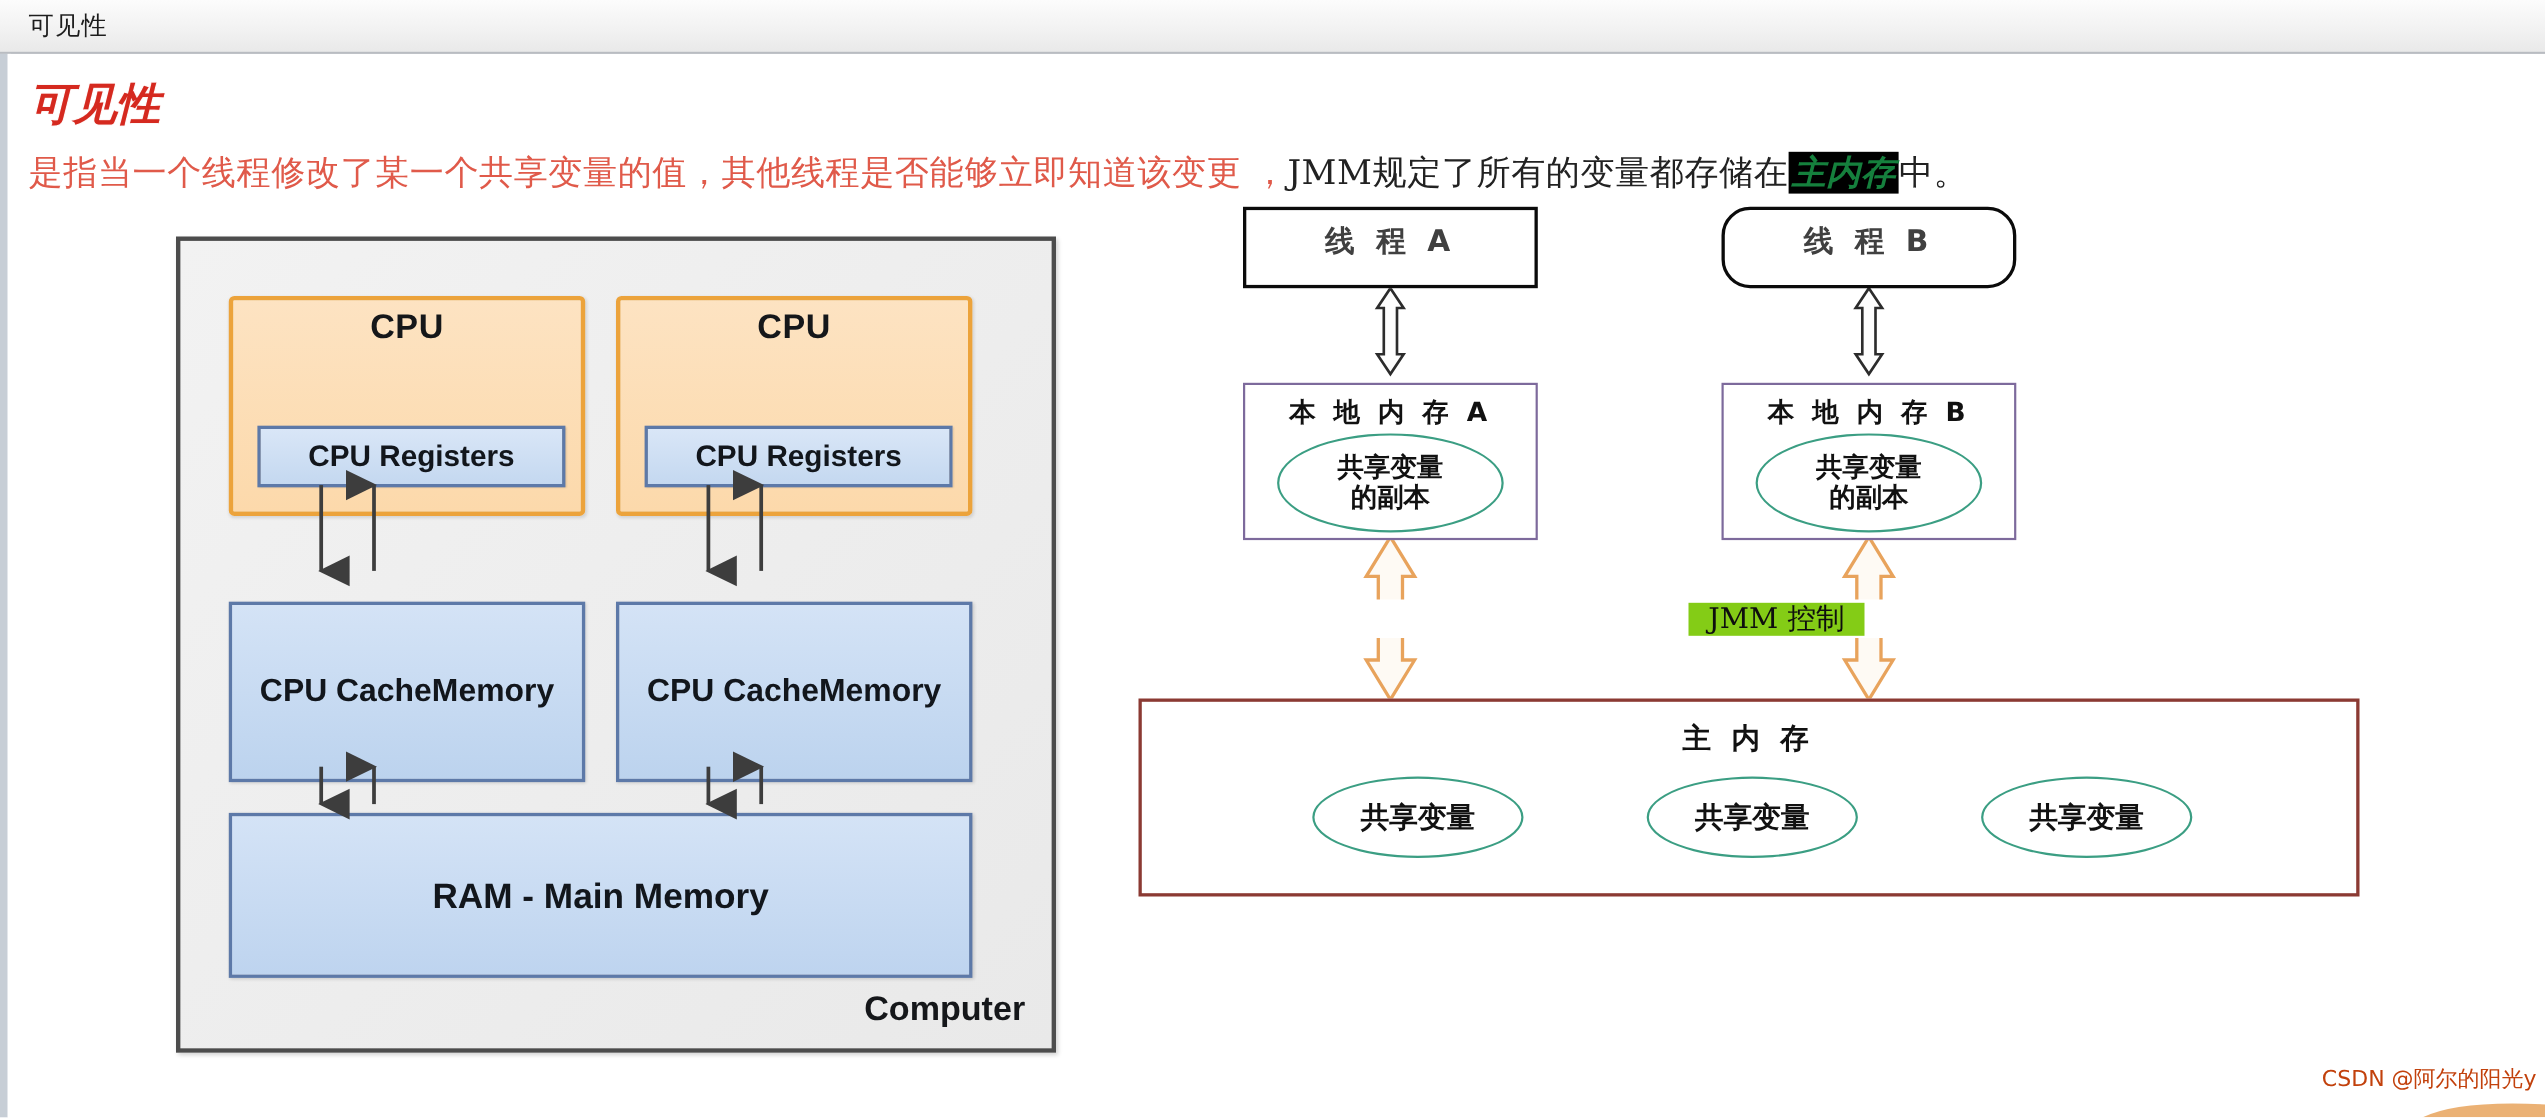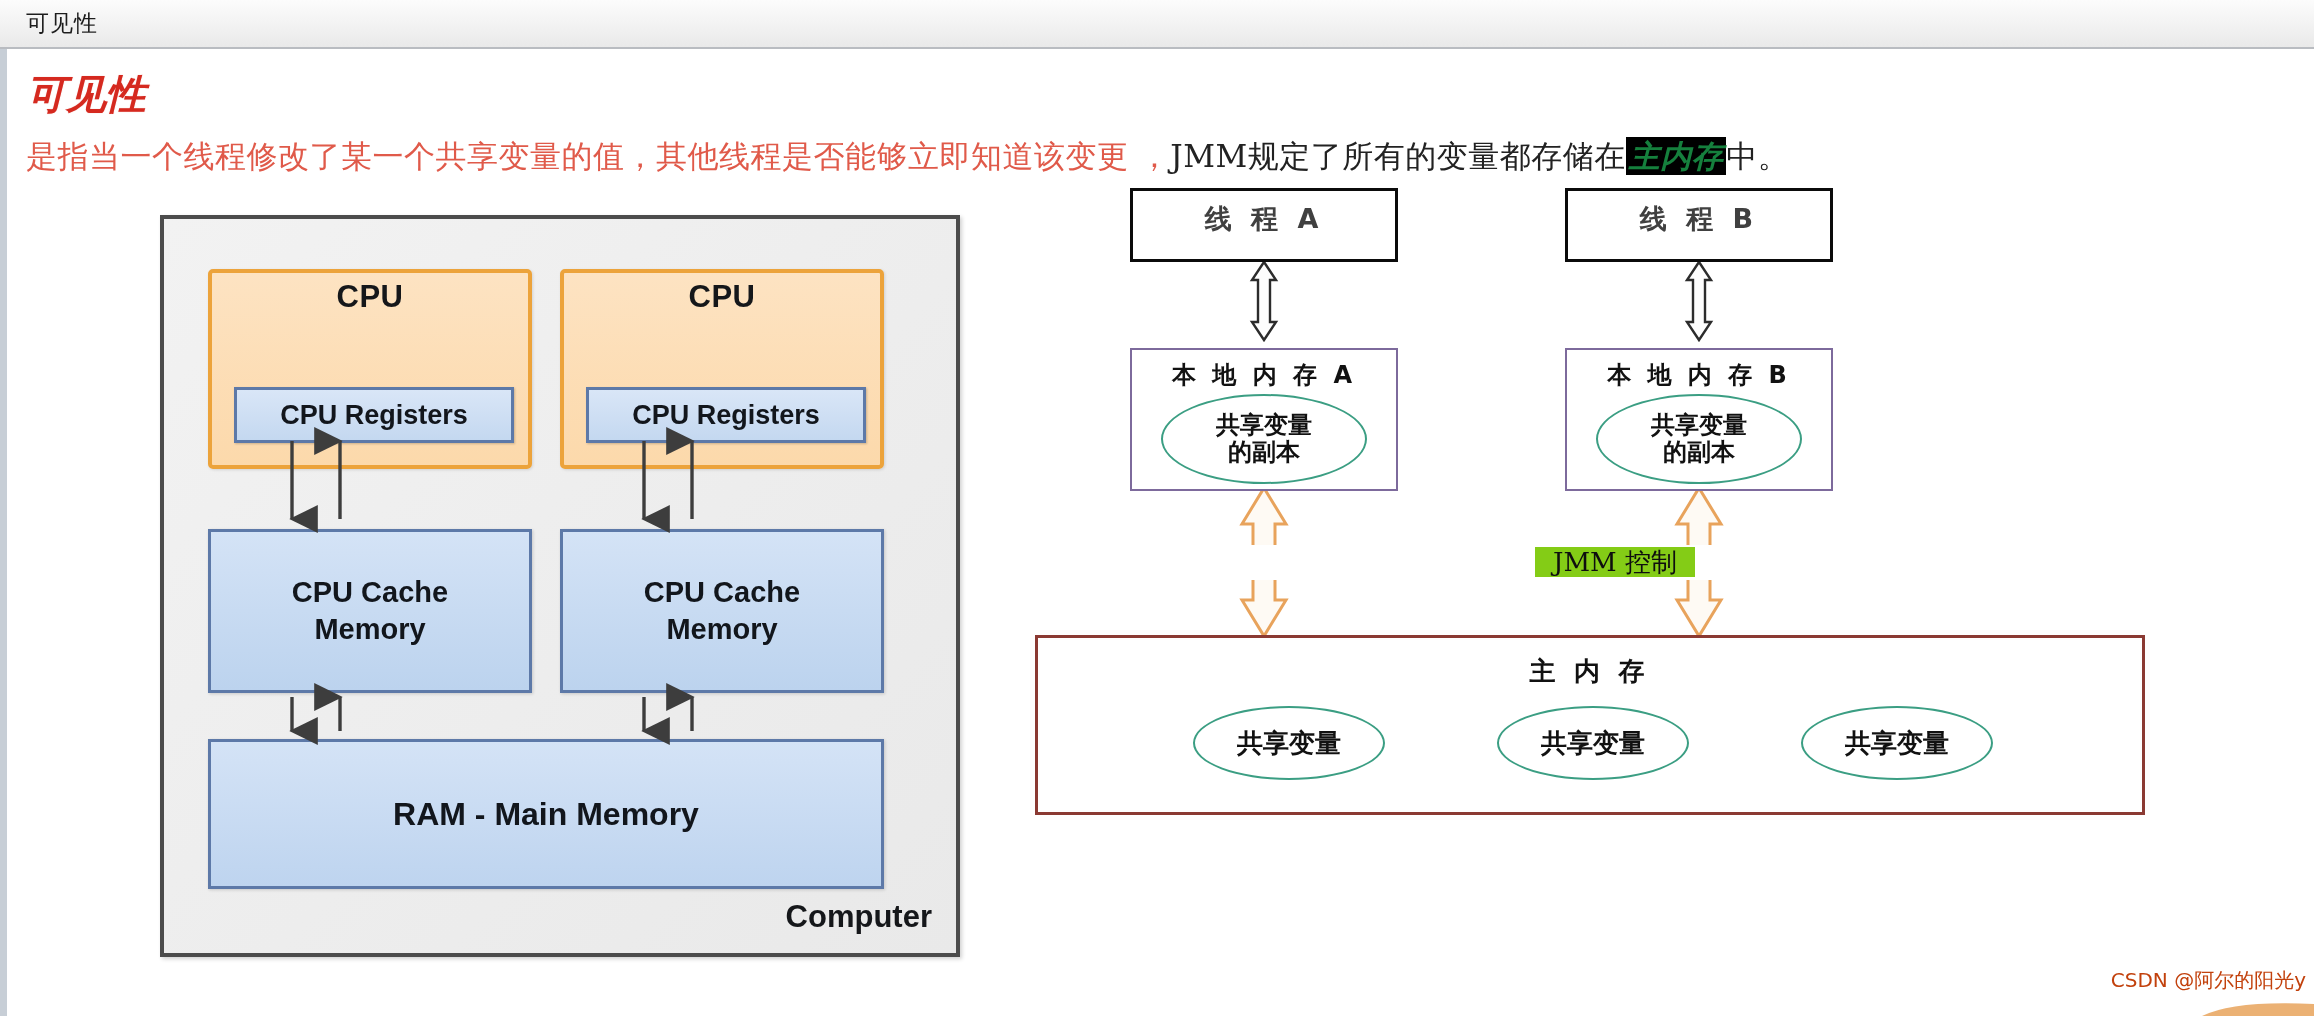--- a/index.html
+++ b/index.html
@@ -78,23 +78,24 @@
     background:linear-gradient(to bottom,#d9e6f7 0%,#c4d8f0 100%);
     border:3px solid #5d79a8;
     display:flex; align-items:center; justify-content:center;
     font-size:27px; font-weight:bold; color:#12161c;
     box-shadow:1px 1px 2px rgba(0,0,0,.2);
   }
   .cache-box{
     position:absolute; width:324px; height:164px;
     background:linear-gradient(to bottom,#d4e3f6 0%,#bcd3ee 100%);
     border:3px solid #5d79a8;
-    display:flex; flex-direction:column; align-items:center; justify-content:center;
+    display:flex; flex-direction:row; align-items:center; justify-content:center;
     font-size:29px; font-weight:bold; color:#12161c; line-height:1.28;
     box-shadow:1px 1px 3px rgba(0,0,0,.16);
+    margin-top:18px;
   }
   .cache-box.a{ left:44px; top:310px; }
   .cache-box.b{ left:396px; top:310px; }
   .ram-box{
     position:absolute; left:44px; top:520px; width:676px; height:150px;
     background:linear-gradient(to bottom,#d4e3f6 0%,#bed4ef 100%);
     border:3px solid #5d79a8;
     display:flex; align-items:center; justify-content:center;
     font-size:32px; font-weight:bold; color:#12161c;
     box-shadow:1px 1px 3px rgba(0,0,0,.16);
@@ -110,21 +111,21 @@
   .jmm-svg{ position:absolute; left:0; top:0; width:1254px; height:816px; }
   .thread-box{
     position:absolute; width:268px; height:74px;
     border:3px solid #0b0b0b; background:#fff;
     display:flex; align-items:flex-start; justify-content:center;
     padding-top:10px;
     font-family:"DejaVu Sans","Liberation Sans",sans-serif;
     font-size:27px; font-weight:bold; color:#404040; letter-spacing:5px;
   }
   .thread-box.a{ left:70px; top:-12px; }
-  .thread-box.b{ left:505px; top:-12px; }
+  .thread-box.b{ left:505px; top:-12px;border-radius:26px; }
   .local-box{
     position:absolute; width:268px; height:143px;
     border:2px solid #7d6a9c; background:#fff;
   }
   .local-box.a{ left:70px; top:148px; }
   .local-box.b{ left:505px; top:148px; }
   .local-title{
     text-align:center; padding-top:9px;
     font-family:"DejaVu Sans","Liberation Sans",sans-serif;
     font-size:24px; font-weight:bold; color:#111; letter-spacing:4px;

